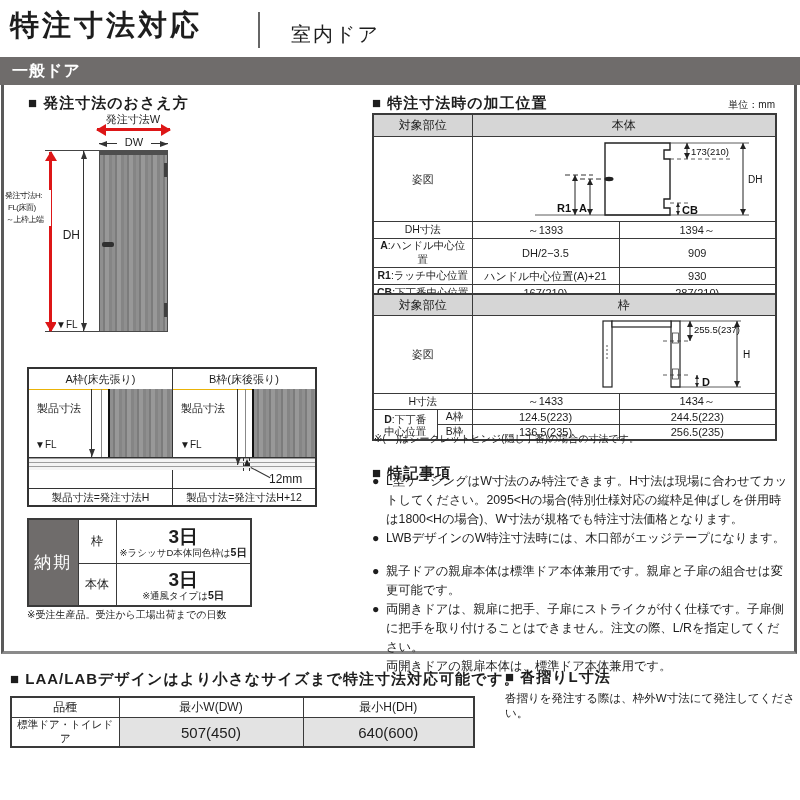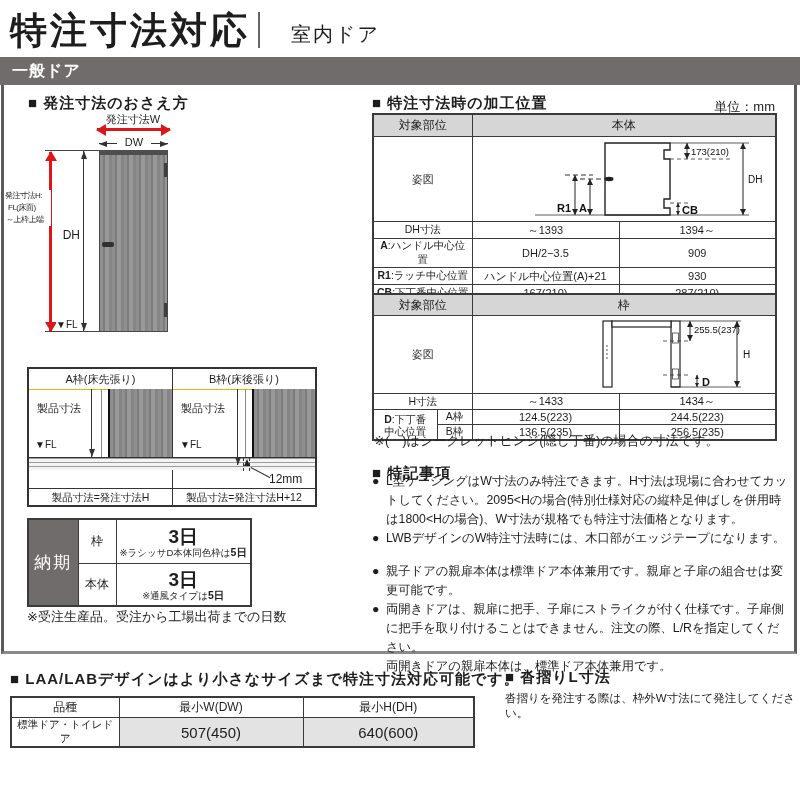--- a/index.html
+++ b/index.html
@@ -2,30 +2,30 @@
 <html><head>
 <meta charset="utf-8">
 <style>
   html,body{margin:0;padding:0;background:#fff;}
   #page{position:relative;width:800px;height:800px;background:#fff;overflow:hidden;
         font-family:"Liberation Sans","DejaVu Sans",sans-serif;color:#1d1d1d;}
   .abs{position:absolute;}
   .c{text-align:center;}
 
   
-  .page-title{font-size:37px;font-weight:bold;letter-spacing:3px;}
+  .page-title{font-size:29px;font-weight:bold;letter-spacing:3px;}
   .page-subtitle{font-size:20px;letter-spacing:2px;}
   .vdiv{width:2px;background:#666;}
   .graybar{left:0;top:57px;width:800px;height:28px;background:#6f6c6b;color:#fff;
            font-size:16px;font-weight:bold;line-height:28px;padding-left:12px;box-sizing:border-box;letter-spacing:1px;}
   .frame-box{left:1px;top:85px;width:790px;height:566px;border-left:3px solid #5a5a5a;
              border-right:3px solid #5a5a5a;border-bottom:3px solid #8a8a8a;}
 
   .sec-h{font-size:15px;font-weight:bold;letter-spacing:1px;}
-  .small-note{font-size:13px;color:#222;}
+  .small-note{font-size:10px;color:#222;}
 
   
   .rarrow-h{position:absolute;height:3px;background:#dd1617;}
   .rarrow-h::before{content:"";position:absolute;left:-1px;top:-4.5px;border-top:6px solid transparent;border-bottom:6px solid transparent;border-right:10px solid #dd1617;}
   .rarrow-h::after{content:"";position:absolute;right:-1px;top:-4.5px;border-top:6px solid transparent;border-bottom:6px solid transparent;border-left:10px solid #dd1617;}
   .rarrow-v{position:absolute;width:3px;background:#dd1617;}
   .rarrow-v::before{content:"";position:absolute;top:-1px;left:-4.5px;border-left:6px solid transparent;border-right:6px solid transparent;border-bottom:10px solid #dd1617;}
   .rarrow-v::after{content:"";position:absolute;bottom:-1px;left:-4.5px;border-left:6px solid transparent;border-right:6px solid transparent;border-top:10px solid #dd1617;}
   
   .tarr-h{position:absolute;height:1px;background:#333;}

